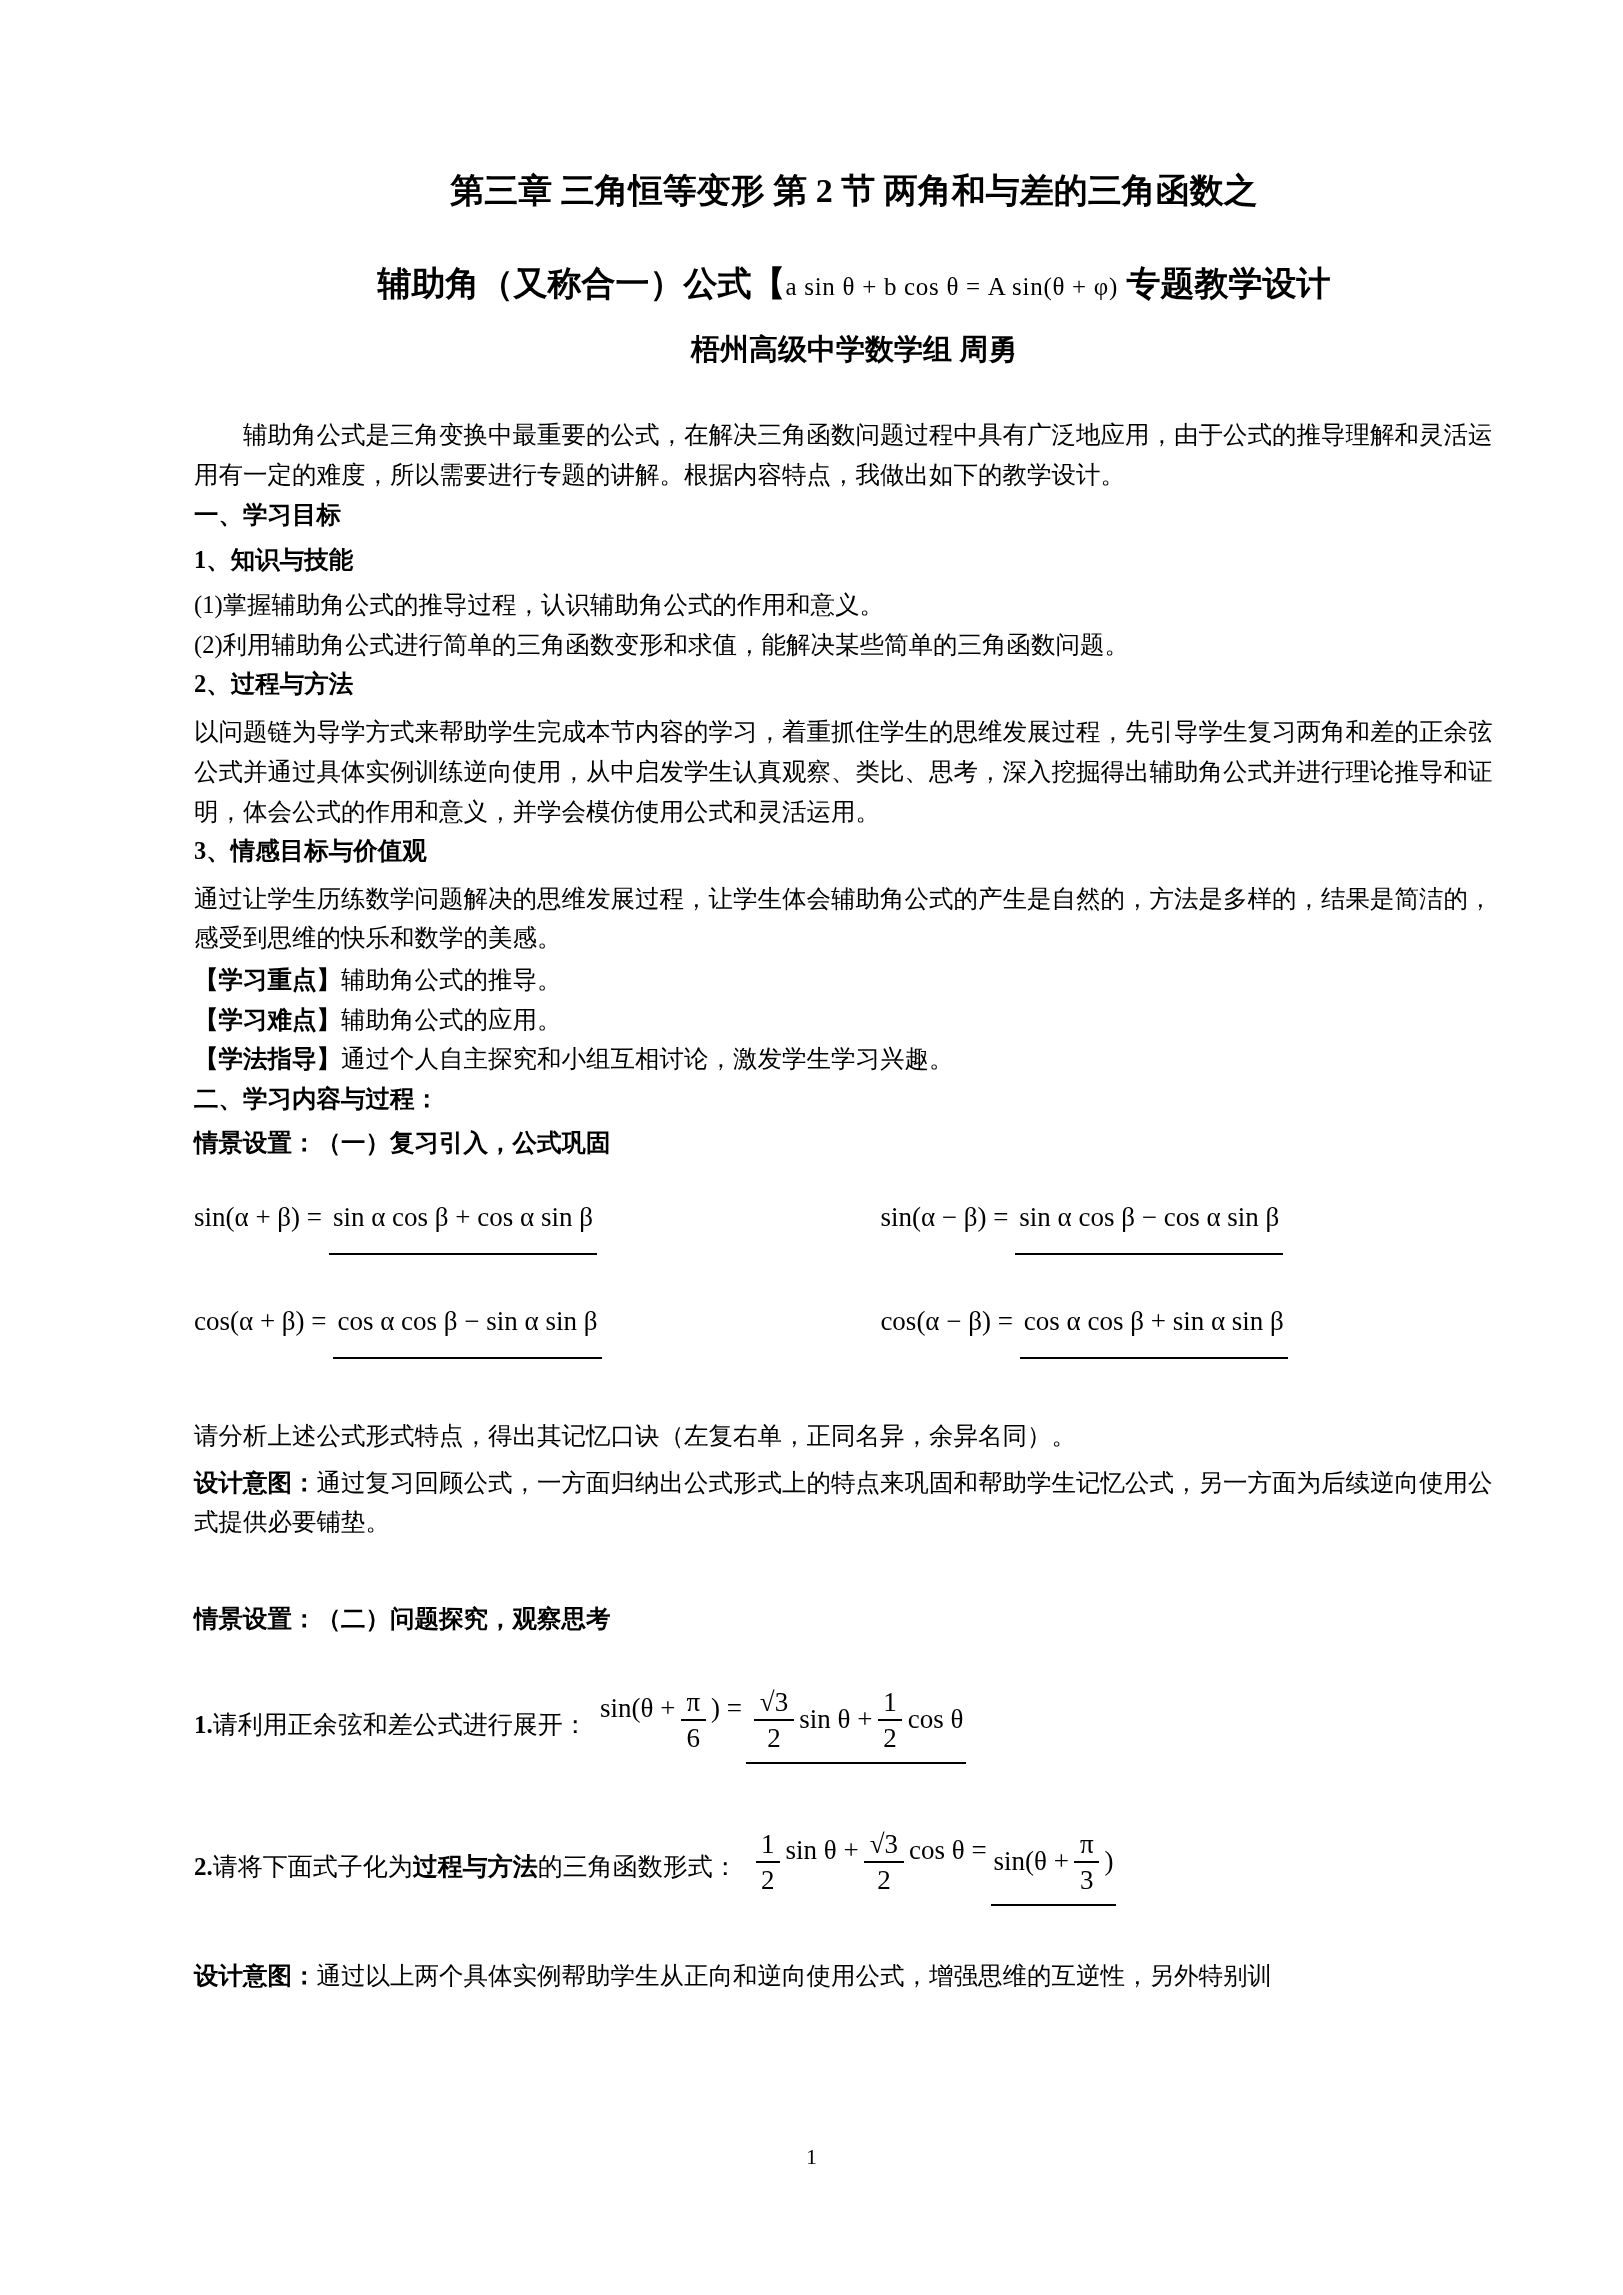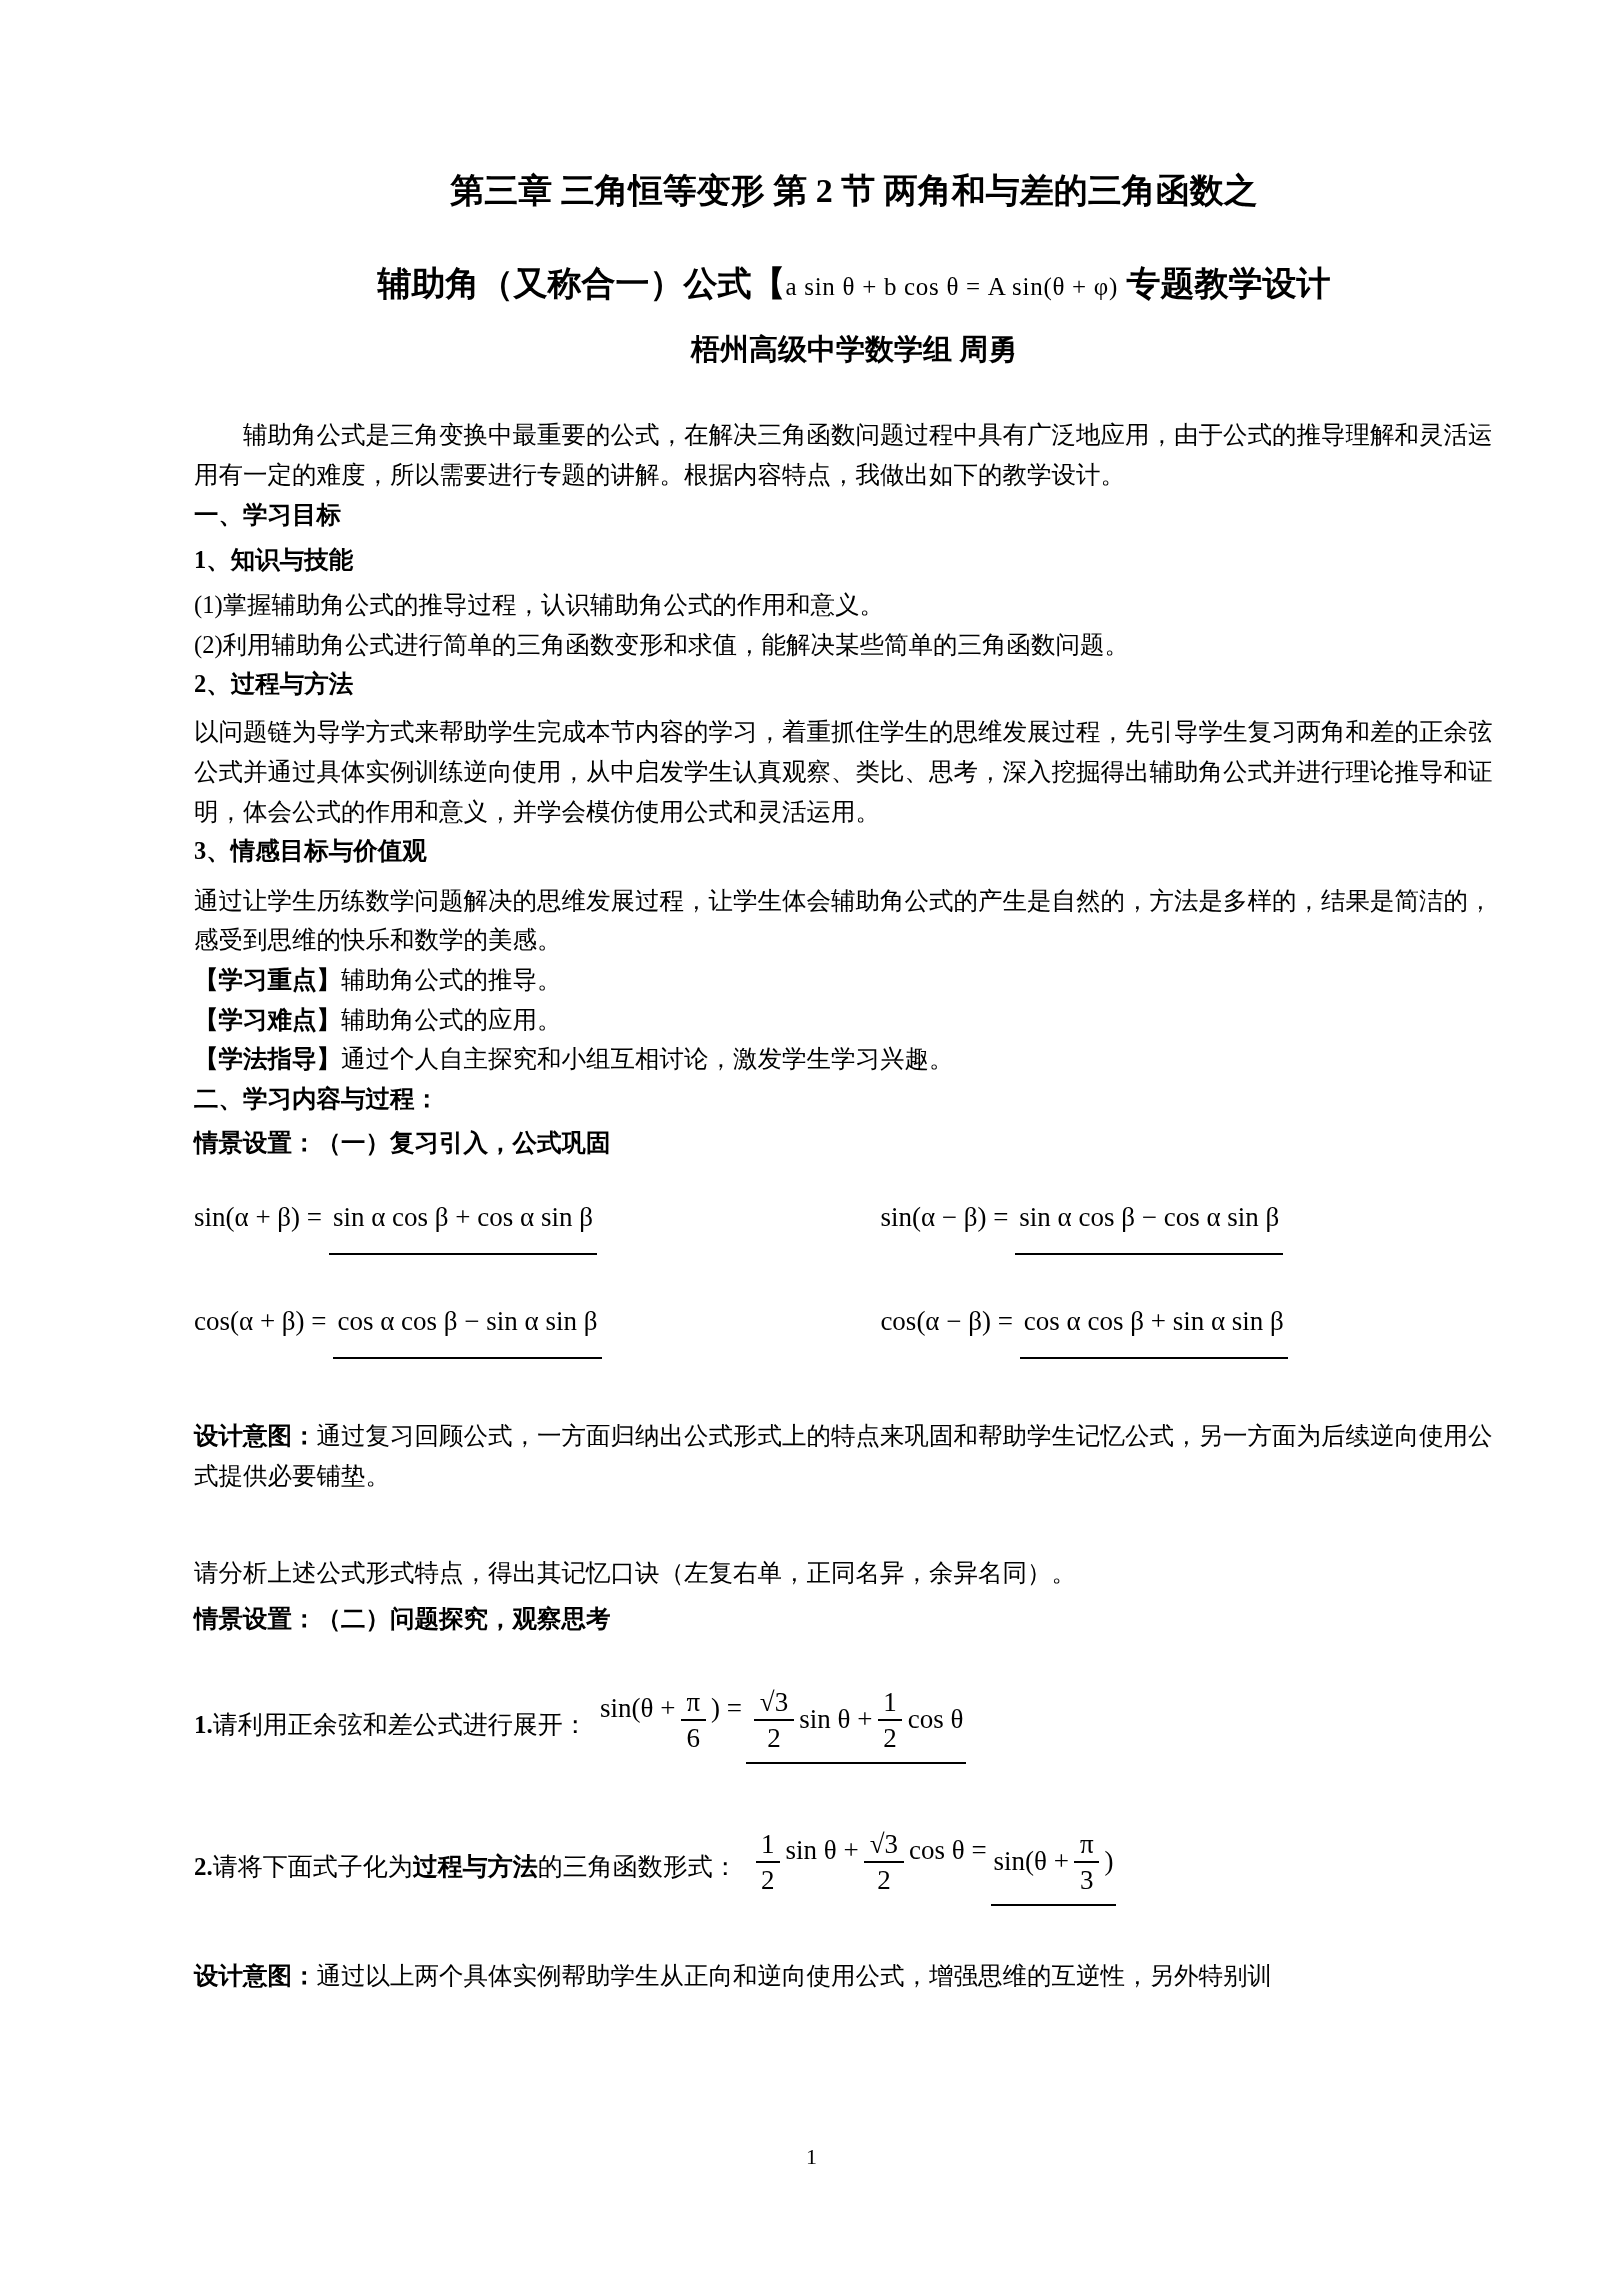--- a/index.html
+++ b/index.html
@@ -19,21 +19,21 @@
   .b{font-weight:bold;}
   .center{text-align:center;}
   .title-line{font-size:34px;font-weight:bold;line-height:1.3;}
   .title-line1{margin-bottom:49px;}
   .title-line2{margin-bottom:20px;}
   .title-math{font-size:25px;font-weight:normal;letter-spacing:0.7px;}
   .author{font-size:29px;font-weight:bold;margin-bottom:42px;}
   .intro{ text-indent:2em; margin-bottom:60px; }
   .mb8{margin-bottom:5.5px;} .mb10{margin-bottom:6.8px;} .mb12{margin-bottom:8.2px;}
   .mb14{margin-bottom:9.5px;} .mb28{margin-bottom:19px;}
-  .gap-lg{margin-bottom:63px;}
+  .gap-lg{margin-bottom:63px;font-family:Liberation Mono, monospace;}
   .gap-method{margin-bottom:67px;}
   .para{margin:0;}
   
   .math{font-family:"Liberation Serif","DejaVu Serif",serif;}
   .formula-row{display:flex;font-size:27px;margin-bottom:45px;}
   .formula-row.last{margin-bottom:57px;align-items:flex-end;}
   .f-col1{width:52%;}
   .f-col2{width:48%;}
   .rhs-ul{display:inline-block;border-bottom:2.7px solid #000;padding:0 4.1px 13.6px 4.1px;}
   .frac{display:inline-block;vertical-align:middle;text-align:center;line-height:1.05;margin:0 5.5px;}
@@ -94,22 +94,22 @@
   </div>
   <div class="formula-row last math">
     <div class="f-col1">
       <span>cos(α + β) = </span><span class="rhs-ul">cos α cos β − sin α sin β</span>
     </div>
     <div class="f-col2">
       <span>cos(α − β) = </span><span class="rhs-ul">cos α cos β + sin α sin β</span>
     </div>
   </div>
 
+  <p class="para analysis">请分析上述公式形式特点，得出其记忆口诀（左复右单，正同名异，余异名同）。</p>
   <p class="para intent1"><span class="b">设计意图：</span><span>通过复习回顾公式，一方面归纳出公式形式上的特点来巩固和帮助学生记忆公式，另一方面为后续逆向使用公式提供必要铺垫。</span></p>
-  <p class="para analysis">请分析上述公式形式特点，得出其记忆口诀（左复右单，正同名异，余异名同）。</p>
 
   <div class="b scene2">情景设置：（二）问题探究，观察思考</div>
 
   <div class="problem problem1">
     <span class="b">1.</span>
     <span>请利用正余弦和差公式进行展开：</span>
     <span class="pmath math">
       <span>sin(θ +</span>
       <span class="frac">
           <span class="num">π</span>

